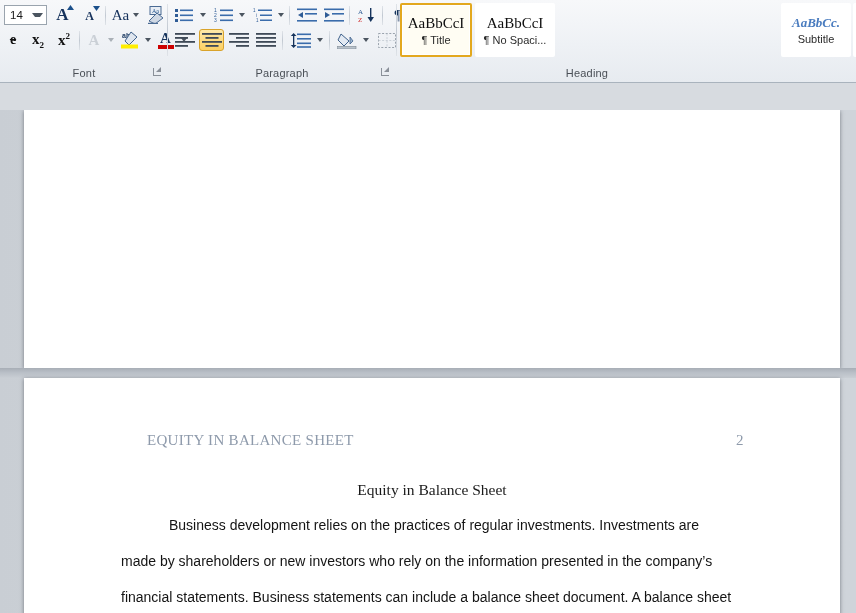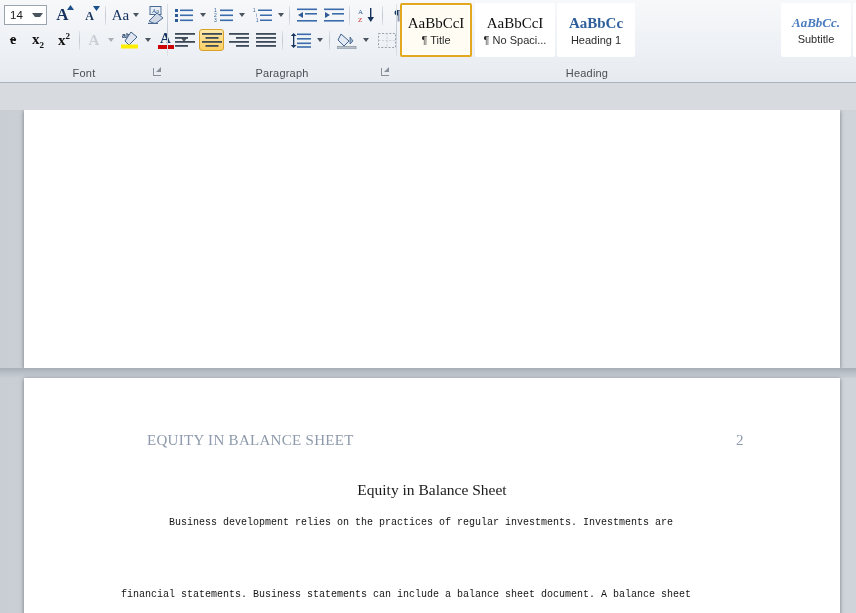--- a/index.html
+++ b/index.html
@@ -84,22 +84,22 @@
     box-shadow:0 1px 4px rgba(40,45,55,.55);}
   #page1{top:0px;height:258px;}
   #page2{top:268px;height:245px;}
   .pagegap{position:absolute;left:0;top:258px;width:856px;height:10px;
     background:linear-gradient(180deg,#a8aeb6 0%,#b9bfc7 45%,#c9ced4 100%);}
 
   .doc-header{position:absolute;font-family:"Liberation Serif",serif;
     font-size:15px;color:#8e9aab;letter-spacing:.3px;white-space:nowrap;}
   .doc-title{position:absolute;width:100%;text-align:center;
     font-family:"Liberation Serif",serif;font-size:15.5px;color:#1a1a1a;}
-  .doc-p{position:absolute;font-family:Liberation Mono, monospace;
-    font-size:10px;color:#141414;white-space:nowrap;}
+  .doc-p{position:absolute;font-family:Liberation Sans, sans-serif;
+    font-size:14px;color:#141414;white-space:nowrap;}
   #pagenum{position:absolute;font-family:"Liberation Serif",serif;
     font-size:15px;color:#8e9aab;}
 </style>
 </head>
 <body>
 
 <div id="ribbon">
 
   <div class="group" style="left:0;width:168px;">
 
@@ -356,24 +356,20 @@
     <div class="stylebtn sel" style="left:3px;width:72px;">
       <span class="prev" style="font-size:15px;">AaBbCcI</span>
       <span class="nm">¶ Title</span>
     </div>
 
     <div class="stylebtn" style="left:78px;width:80px;">
       <span class="prev" style="font-size:15px;">AaBbCcI</span>
       <span class="nm">¶ No Spaci...</span>
     </div>
 
-    <div class="stylebtn" style="left:160px;width:78px;">
-      <span class="prev blue" style="font-size:15px;">AaBbCс</span>
-      <span class="nm">Heading 1</span>
-    </div>
 
 
 
     <div class="stylebtn" style="left:384px;width:70px;">
       <span class="prev ital" style="font-size:13px;">AaBbCc.</span>
       <span class="nm">Subtitle</span>
     </div>
 
     <div class="stylebtn" style="left:456px;width:40px;">
       
@@ -486,16 +482,17 @@
   <div class="page" id="page1"></div>
   <div class="pagegap"></div>
 
   <div class="page" id="page2">
     <div class="doc-header" style="left:123px;top:54px;">EQUITY IN BALANCE SHEET</div>
     <div id="pagenum" style="left:712px;top:54px;">2</div>
 
     <div class="doc-title" style="left:0;top:103px;">Equity in Balance Sheet</div>
 
     <div class="doc-p" style="left:145px;top:139px;">Business development relies on the practices of regular investments.  Investments are</div>
+    <div class="doc-p" style="left:97px;top:175px;">made by shareholders or new investors who rely on the information presented in the company’s</div>
     <div class="doc-p" style="left:97px;top:211px;">financial statements. Business statements can include a balance sheet document. A balance sheet</div>
   </div>
 
 </div>
 
 </body></html>

